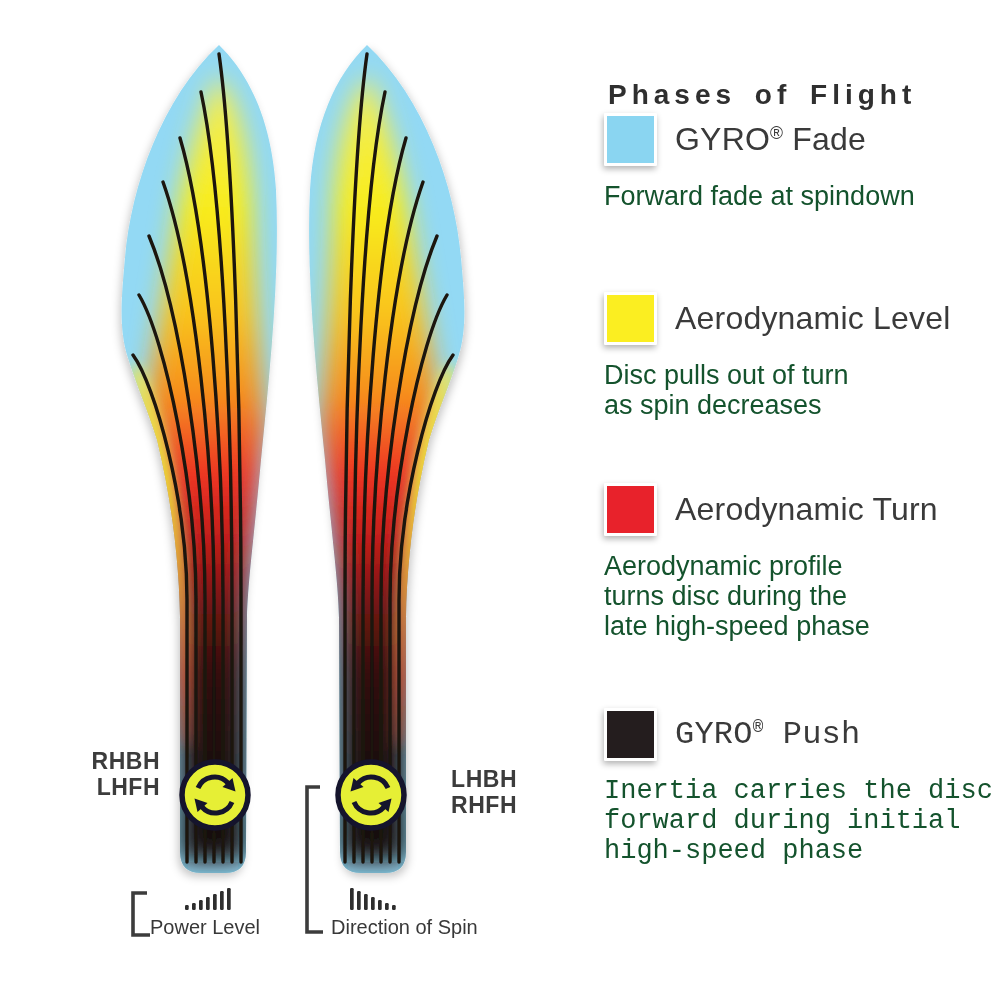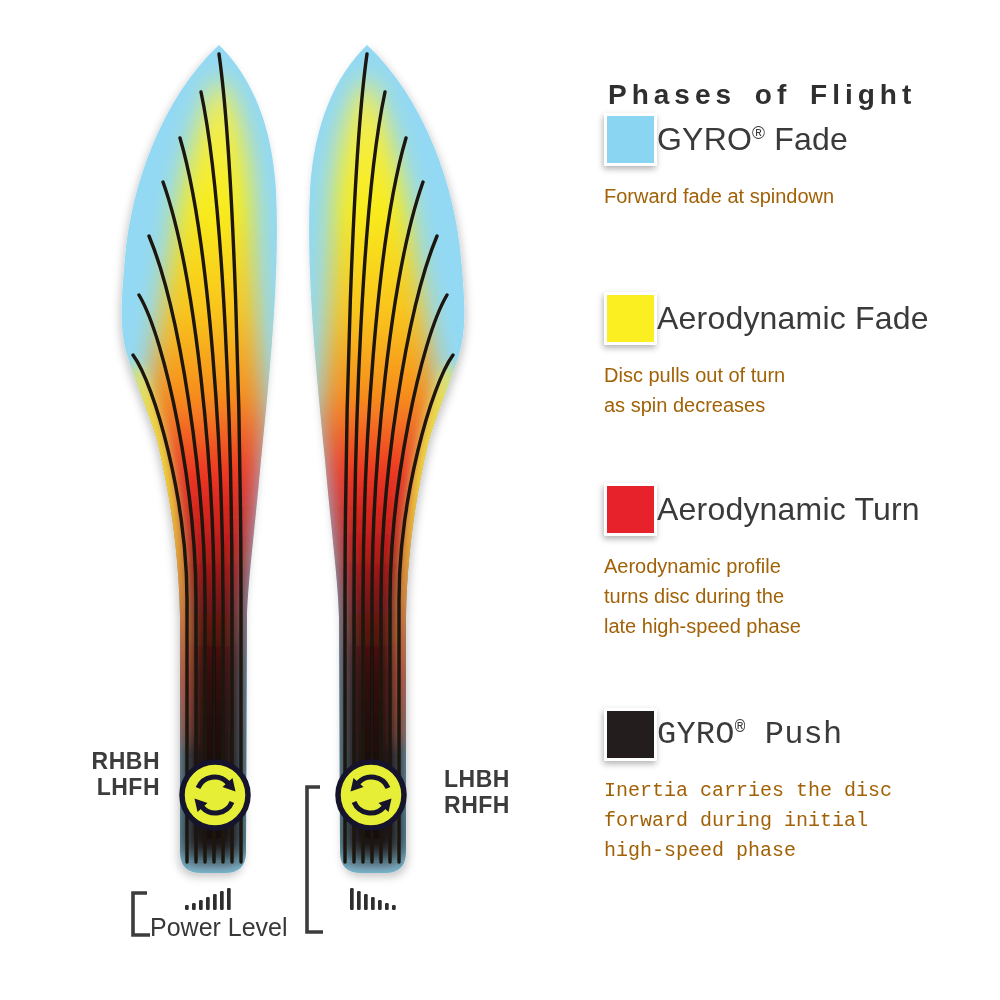--- a/index.html
+++ b/index.html
@@ -2,31 +2,31 @@
 <html><head>
 <meta charset="utf-8">
 <style>
   html,body{margin:0;padding:0;background:#ffffff;}
   #stage{position:relative;width:1000px;height:1000px;background:#ffffff;overflow:hidden;
          font-family:"Liberation Sans",sans-serif;color:#3c3c3c;}
   #gfx{position:absolute;left:0;top:0;width:1000px;height:1000px;}
   .abs{position:absolute;}
   .multiline{white-space:pre-line;}
   .hand-label{font-size:23px;font-weight:700;line-height:26px;letter-spacing:0.5px;color:#3c3c3c;}
-  .bottom-label{font-size:25px;line-height:28px;color:#383838;}
+  .bottom-label{font-size:20px;line-height:28px;color:#383838;}
   .legend{position:absolute;left:604px;top:0;width:396px;}
   .legend-title{position:absolute;left:4px;top:55px;font-size:28px;font-weight:700;
                 letter-spacing:5px;word-spacing:6px;color:#2f2f2f;margin-top:24px;}
   .entry{position:absolute;left:0;width:396px;}
-  .entry-row{display:flex;align-items:center;}
+  .entry-row{display:flex;align-items:center;gap:18px;}
   .swatch{width:47px;height:47px;border:3px solid #ffffff;border-radius:1px;
           box-shadow:-1px 3px 6px rgba(0,0,0,0.30);flex:0 0 auto;}
   .entry-label{font-size:32px;color:#3a3a3a;letter-spacing:0.2px;}
   .reg{font-size:0.55em;vertical-align:0.6em;}
-  .entry-desc{margin-top:15px;font-size:20px;line-height:30px;color:#a16207;}
+  .entry-desc{margin-top:15px;font-size:27px;line-height:30px;color:#14532d;}
   .e1{top:113px;} .e2{top:292px;} .e3{top:483px;} .e4{top:708px;font-family:Liberation Mono, monospace;}
 </style>
 </head>
 <body>
 
 <div id="stage">
 
   <svg id="gfx" viewBox="0 0 1000 1000">
     <defs>
       <linearGradient id="heat" gradientUnits="userSpaceOnUse" x1="0" y1="0" x2="0" y2="833">
@@ -122,40 +122,41 @@
       <rect x="385" y="903" width="3.7" height="7" rx="1.2"></rect>
       <rect x="392" y="905" width="3.7" height="5" rx="1.2"></rect>
     </g>
 
     <path d="M147 893 L133 893 L133 935 L150 935" stroke="#3c3c3c" stroke-width="3.6" fill="none"></path>
     <path d="M320 787 L307 787 L307 932 L323 932" stroke="#3c3c3c" stroke-width="3.6" fill="none"></path>
   </svg>
 
   <div class="abs hand-label multiline" style="left:40px;top:748px;width:120px;text-align:right;">RHBH
 LHFH</div>
-  <div class="abs hand-label multiline" style="left:417px;top:766px;width:120px;text-align:center;">LHBH
+  <div class="abs hand-label multiline" style="left:397px;top:766px;width:120px;text-align:right;">LHBH
 RHFH</div>
 
   <div class="abs bottom-label" style="left:150px;top:913px;">Power Level</div>
+  <div class="abs bottom-label" style="left:331px;top:913px;">Direction of Spin</div>
 
   <div class="legend">
     <div class="legend-title">Phases of Flight</div>
 
     <div class="entry e1">
       <div class="entry-row">
         <div class="swatch" style="background: rgb(138, 213, 241);"></div>
         <div class="entry-label"><span>GYRO</span><span class="reg">®</span><span> Fade</span></div>
       </div>
       <div class="entry-desc multiline">Forward fade at spindown</div>
     </div>
 
     <div class="entry e2">
       <div class="entry-row">
         <div class="swatch" style="background: rgb(251, 238, 33);"></div>
-        <div class="entry-label"><span>Aerodynamic Fade</span><span class="reg"></span><span></span></div>
+        <div class="entry-label"><span>Aerodynamic Level</span><span class="reg"></span><span></span></div>
       </div>
       <div class="entry-desc multiline">Disc pulls out of turn
 as spin decreases</div>
     </div>
 
     <div class="entry e3">
       <div class="entry-row">
         <div class="swatch" style="background: rgb(232, 34, 43);"></div>
         <div class="entry-label"><span>Aerodynamic Turn</span><span class="reg"></span><span></span></div>
       </div>

